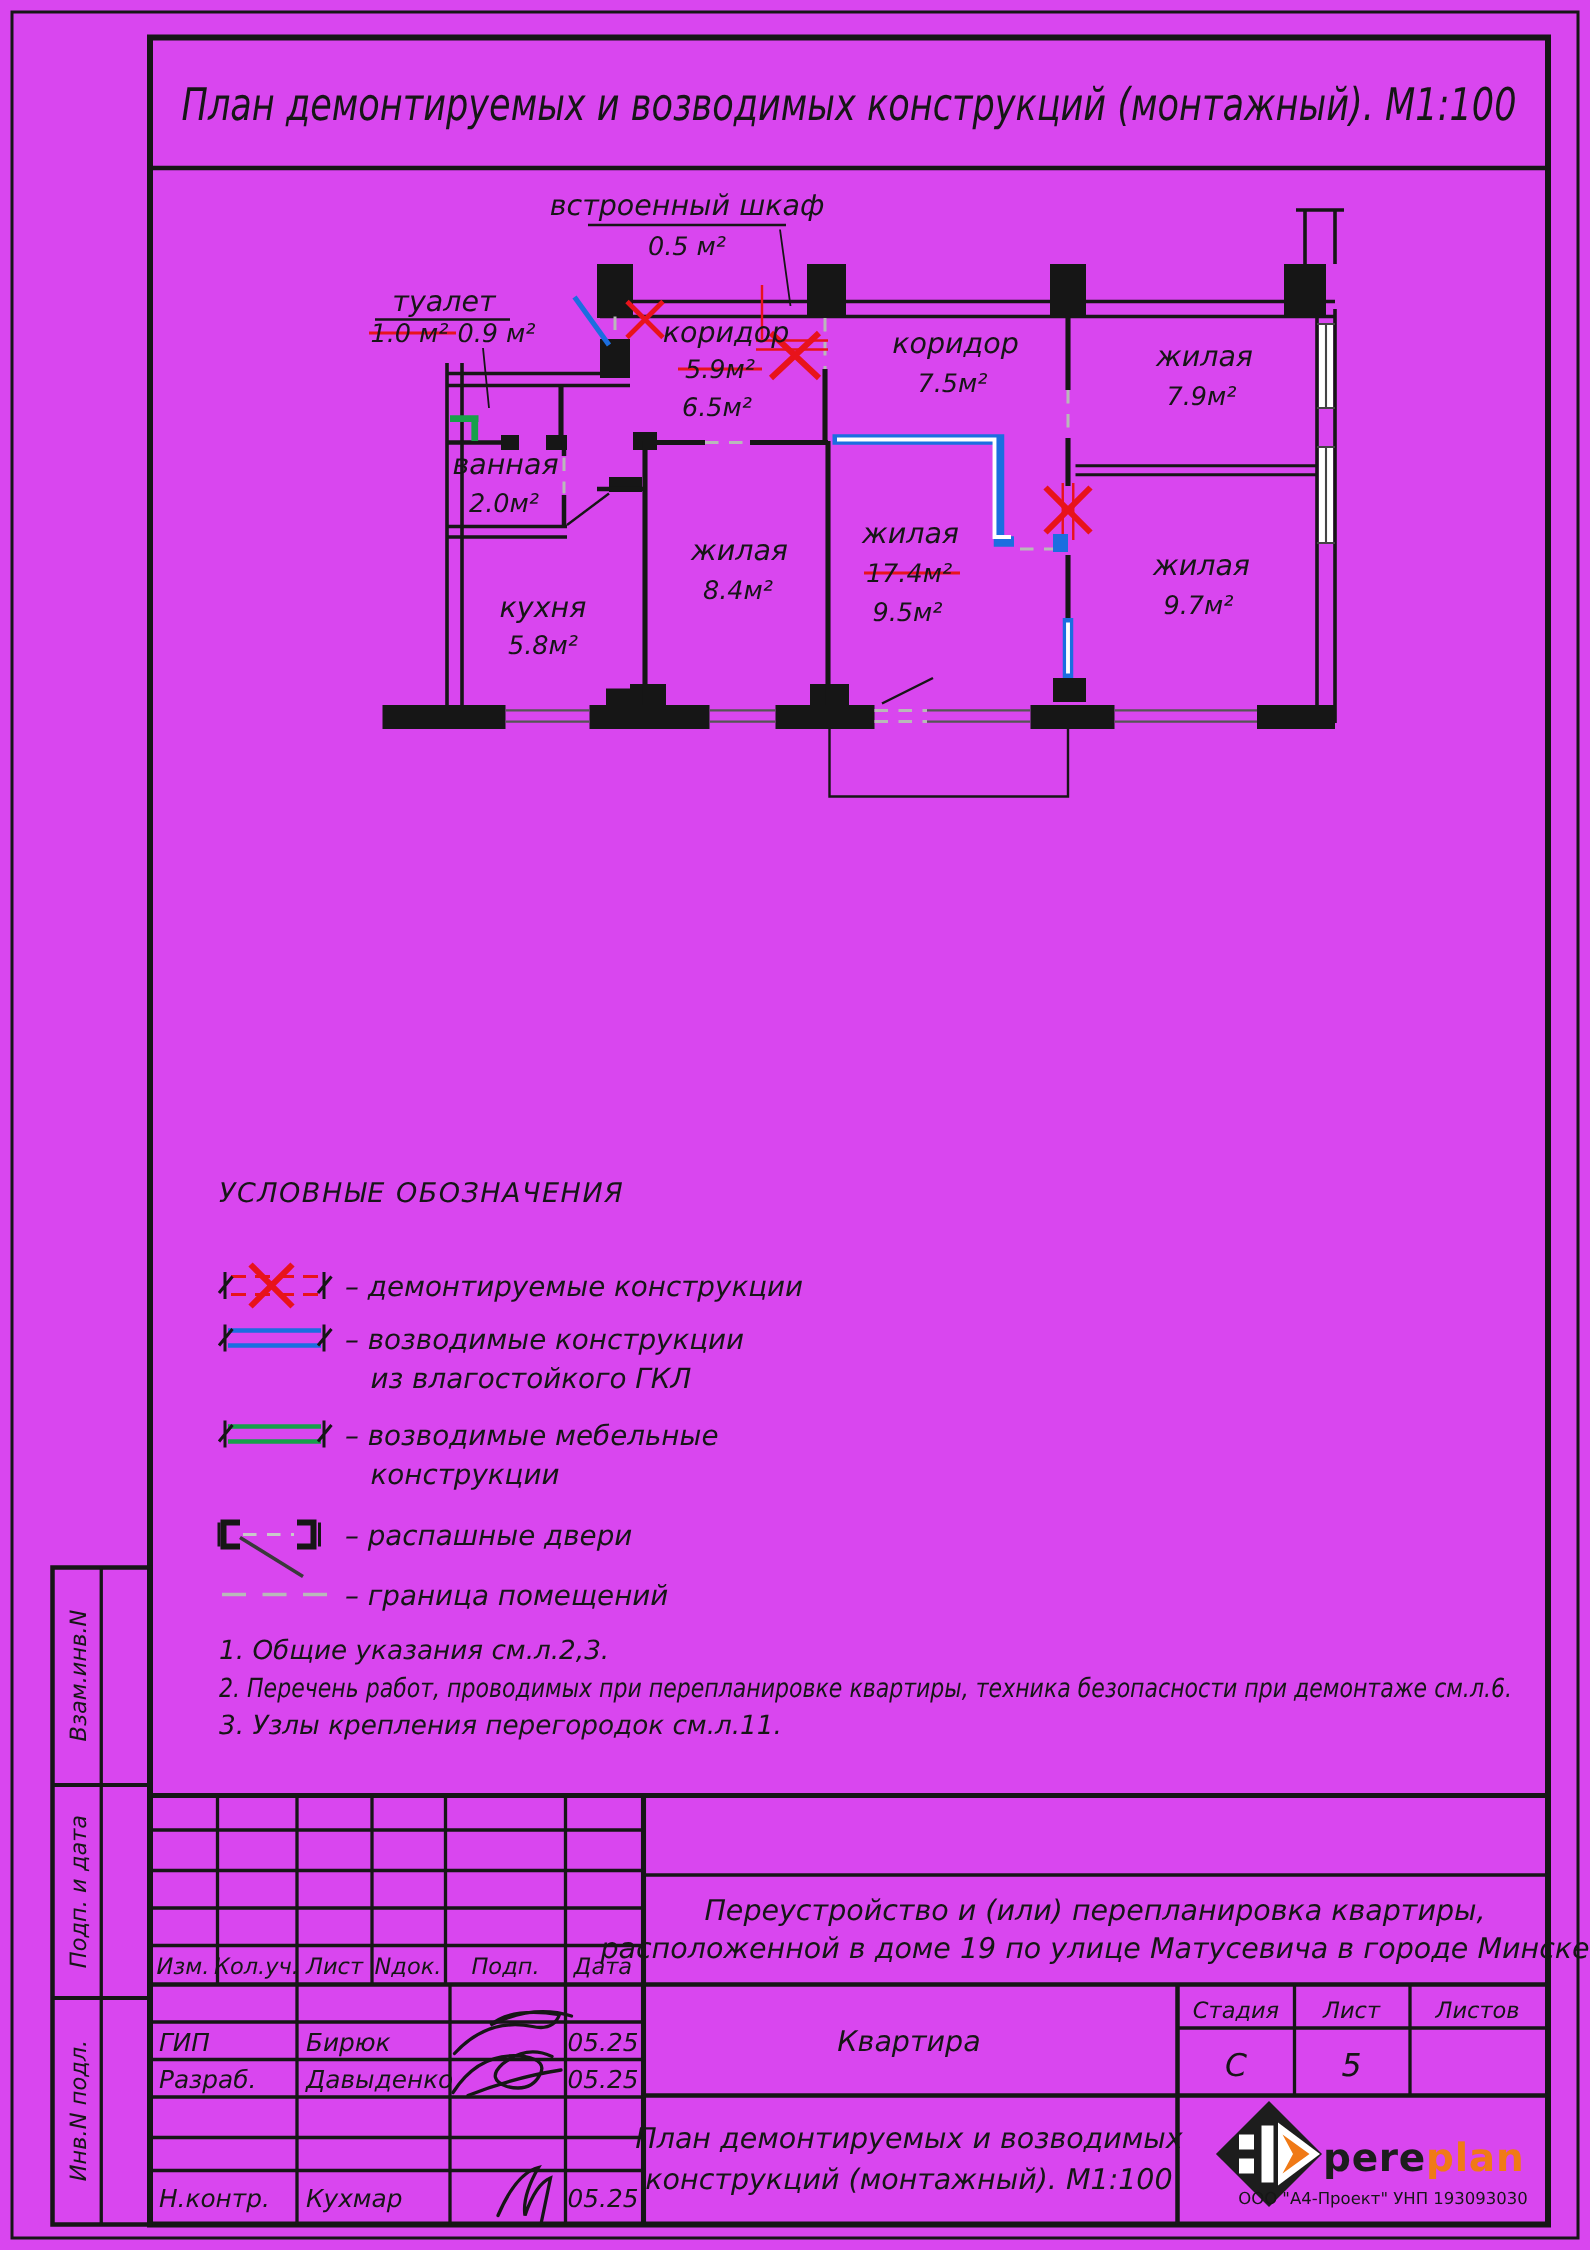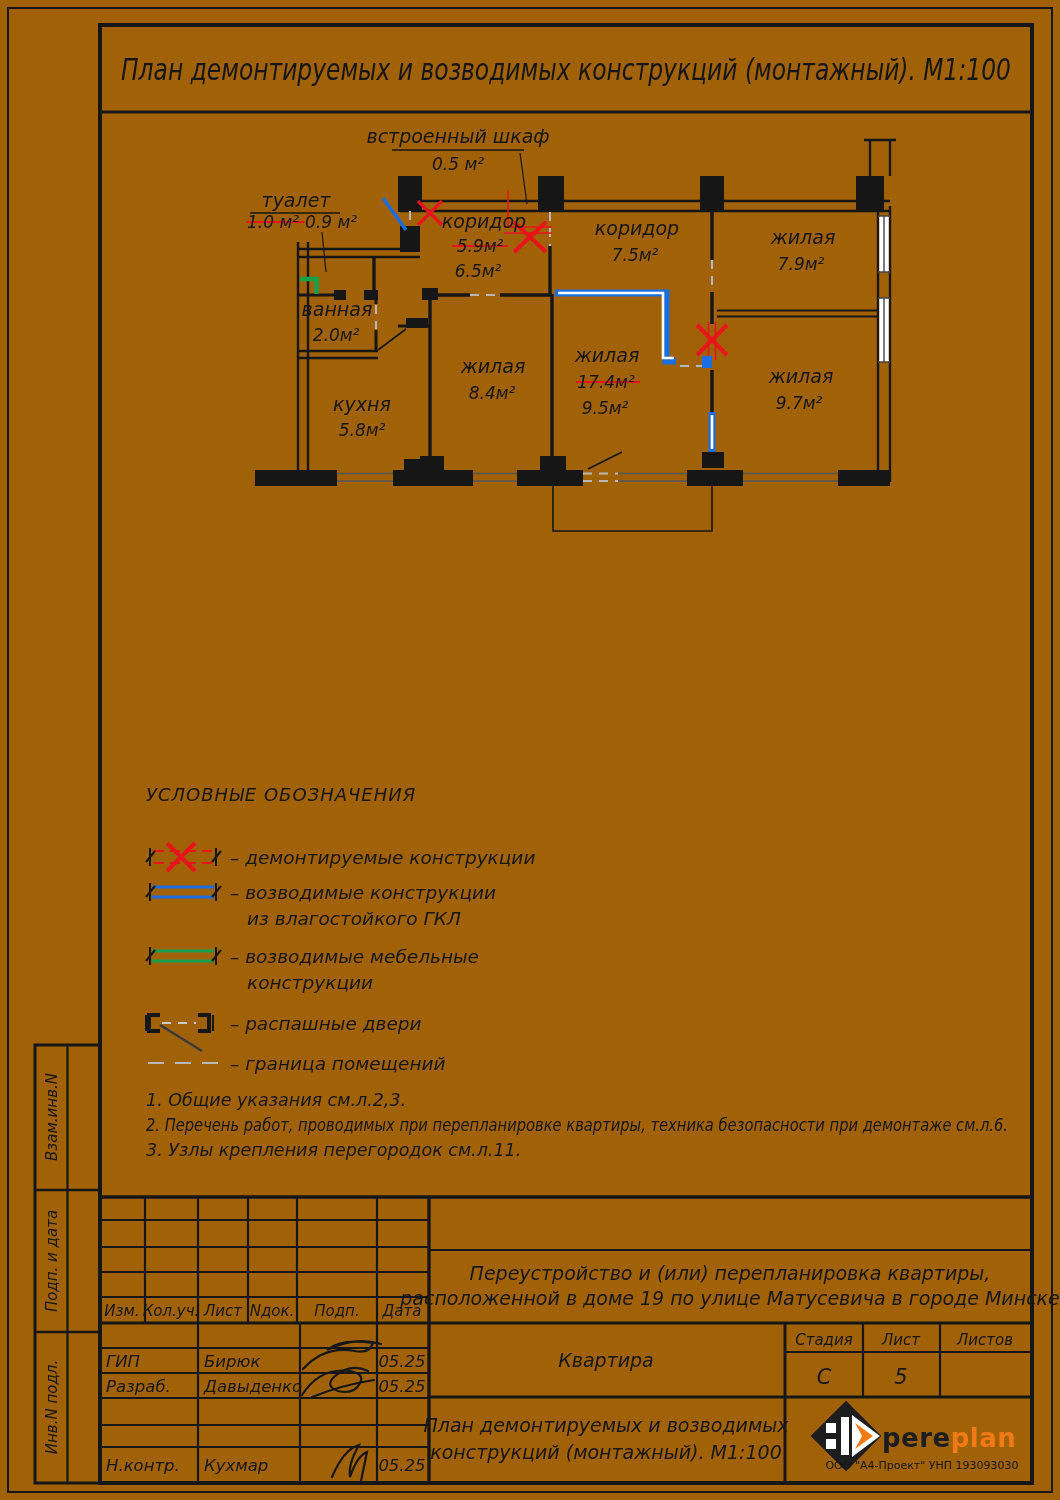--- a/index.html
+++ b/index.html
@@ -1,16 +1,16 @@
 <!DOCTYPE html>
 <html><head>
 <meta charset="utf-8">
 <style>
   html,body{margin:0;padding:0;background:#e9e9e9;}
-  .sheet{position:relative;width:1060px;height:1500px;background:#a16207;margin:0 auto;
+  .sheet{position:relative;width:1060px;height:1500px;background:#d946ef;margin:0 auto;
          font-family:"DejaVu Sans", sans-serif;}
   svg text{font-family:"DejaVu Sans", sans-serif;font-style:italic;fill:#161616;}
   svg text.b{font-style:normal;font-weight:bold;}
   svg text.t{font-style:normal;}
 </style>
 </head>
 <body>
 
 <div class="sheet">
 <svg width="1060" height="1500" viewBox="0 0 1060 1500" xmlns="http://www.w3.org/2000/svg">

